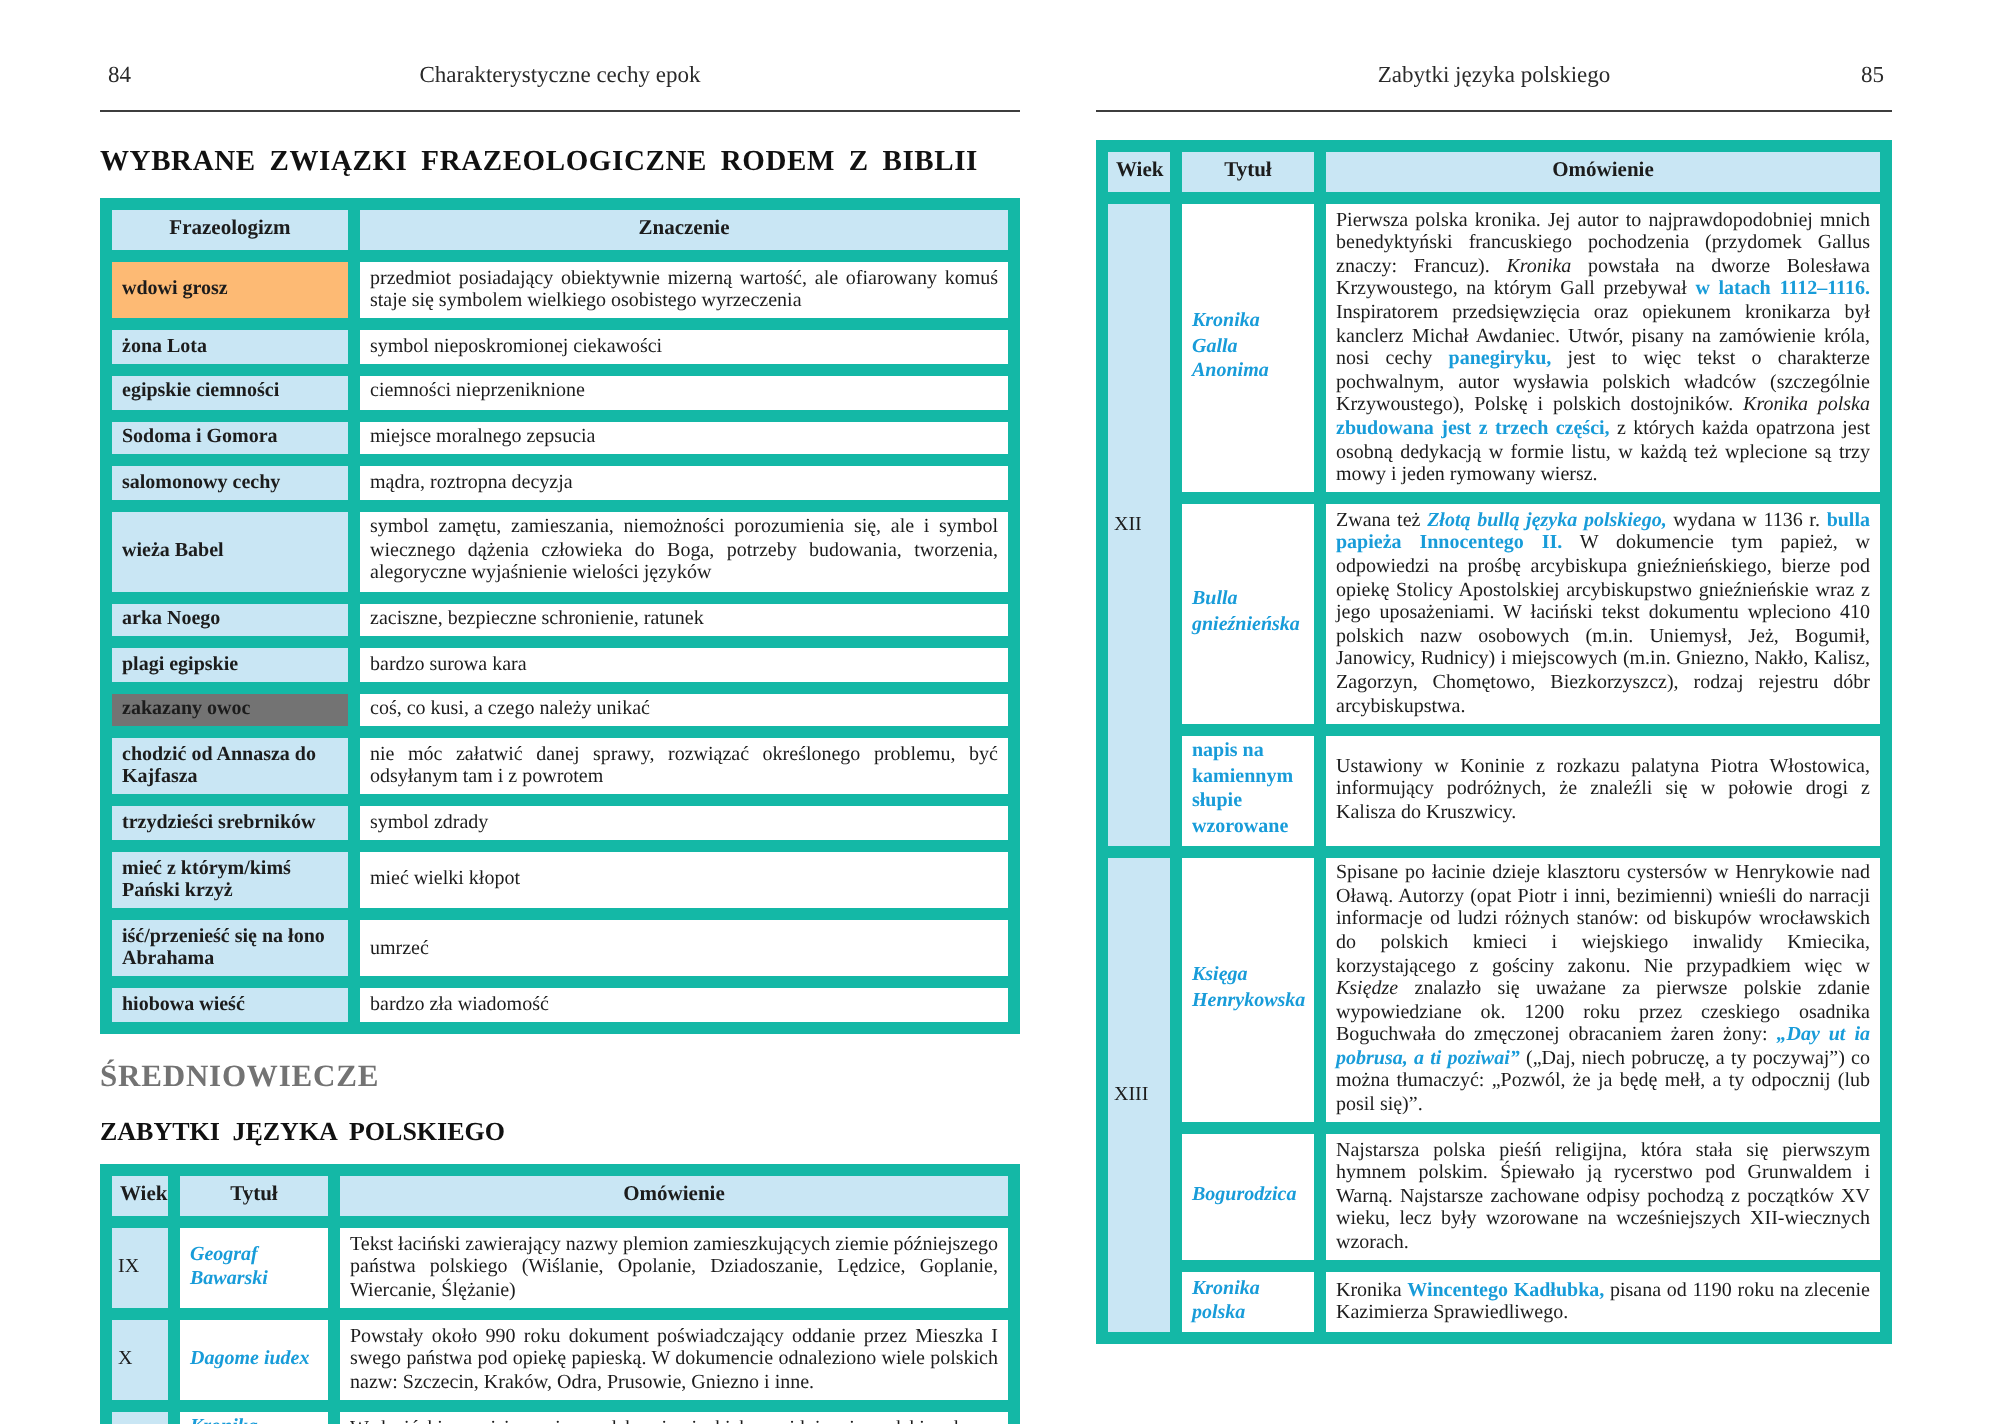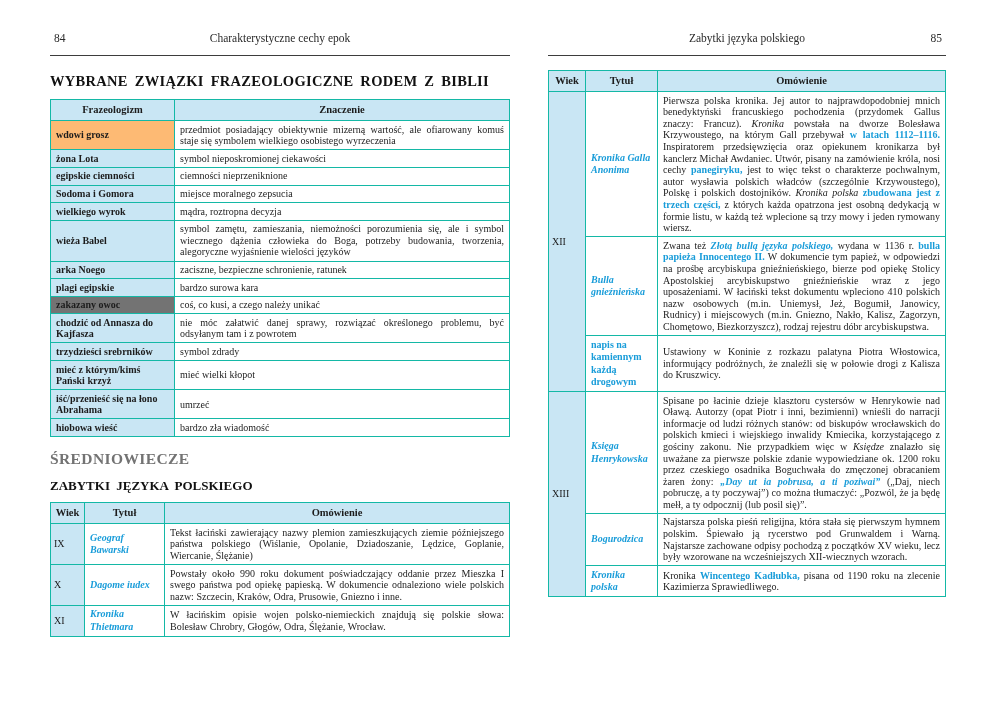--- a/index.html
+++ b/index.html
@@ -17,21 +17,21 @@
   .running-head .pnum-right{position:absolute;right:4px;top:0;}
   .running-head .rtitle{position:absolute;left:0;right:0;top:0;text-align:center;}
   .rule{border:0;border-top:1.6px solid #3d3d3d;margin:7px 0 0 0;}
 
   .section-title{font-size:14.5px;font-weight:bold;letter-spacing:.3px;word-spacing:3px;margin:17px 0 9px 0;color:#111;}
   .epoch-heading{font-size:15.5px;font-weight:bold;letter-spacing:.4px;margin:13px 0 0 0;}
   .subsection-title{font-size:13px;font-weight:bold;word-spacing:3px;margin:10px 0 8px 0;color:#111;}
 
   table{border-collapse:collapse;width:100%;font-size:10px;line-height:1.16;table-layout:fixed;}
   .tbl{border:1.6px solid #3d3d3d;}
-  th,td{border:1px solid #14b8a6;padding:2.5px 5px;vertical-align:middle;}
+  th,td{border:6px solid #14b8a6;padding:2.5px 5px;vertical-align:middle;}
   th{font-size:10.5px;font-weight:bold;text-align:center;padding:4px 4px;}
   .desc{text-align:justify;}
   .term-cell{font-weight:bold;}
   .century-cell{padding-left:3px;}
   .title-cell{font-weight:bold;font-style:italic;line-height:1.25;}
   .title-upright{font-style:normal;}
   .seg-n{}
   .seg-i{font-style:italic;}
   .seg-b{font-weight:bold;}
   .seg-bi{font-weight:bold;font-style:italic;}
@@ -71,21 +71,21 @@
         </tr>
         <tr>
           <td class="term-cell" style="background: rgb(201, 230, 244);">egipskie ciemności</td>
           <td class="desc">ciemności nieprzeniknione</td>
         </tr>
         <tr>
           <td class="term-cell" style="background: rgb(201, 230, 244);">Sodoma i Gomora</td>
           <td class="desc">miejsce moralnego zepsucia</td>
         </tr>
         <tr>
-          <td class="term-cell" style="background: rgb(201, 230, 244);">wielkiego wyrok</td>
+          <td class="term-cell" style="background: rgb(201, 230, 244);">salomonowy cechy</td>
           <td class="desc">mądra, roztropna decyzja</td>
         </tr>
         <tr>
           <td class="term-cell" style="background: rgb(201, 230, 244);">wieża Babel</td>
           <td class="desc">symbol zamętu, zamieszania, niemożności porozumienia się, ale i symbol wiecznego dążenia człowieka do Boga, potrzeby budowania, tworzenia, alegoryczne wyjaśnienie wielości języków</td>
         </tr>
         <tr>
           <td class="term-cell" style="background: rgb(201, 230, 244);">arka Noego</td>
           <td class="desc">zaciszne, bezpieczne schronienie, ratunek</td>
         </tr>
@@ -180,21 +180,21 @@
         <tr>
           <td class="century-cell" rowspan="3" style="background: rgb(201, 230, 244);">XII</td>
           <td class="title-cell" style="color: rgb(24, 156, 217);">Kronika Galla Anonima</td>
           <td class="desc"><span class="seg-n">Pierwsza polska kronika. Jej autor to najprawdopodobniej mnich benedyktyński francuskiego pochodzenia (przydomek Gallus znaczy: Francuz). </span><span class="seg-i">Kronika</span><span class="seg-n"> powstała na dworze Bolesława Krzywoustego, na którym Gall przebywał </span><span class="seg-b" style="color: rgb(24, 156, 217);">w latach 1112–1116.</span><span class="seg-n"> Inspiratorem przedsięwzięcia oraz opiekunem kronikarza był kanclerz Michał Awdaniec. Utwór, pisany na zamówienie króla, nosi cechy </span><span class="seg-b" style="color: rgb(24, 156, 217);">panegiryku,</span><span class="seg-n"> jest to więc tekst o charakterze pochwalnym, autor wysławia polskich władców (szczególnie Krzywoustego), Polskę i polskich dostojników. </span><span class="seg-i">Kronika polska</span><span class="seg-n"> </span><span class="seg-b" style="color: rgb(24, 156, 217);">zbudowana jest z trzech części,</span><span class="seg-n"> z których każda opatrzona jest osobną dedykacją w formie listu, w każdą też wplecione są trzy mowy i jeden rymowany wiersz.</span></td>
         </tr>
         <tr>
           <td class="title-cell" style="color: rgb(24, 156, 217);">Bulla gnieźnieńska</td>
           <td class="desc"><span class="seg-n">Zwana też </span><span class="seg-bi" style="color: rgb(24, 156, 217);">Złotą bullą języka polskiego,</span><span class="seg-n"> wydana w 1136 r. </span><span class="seg-b" style="color: rgb(24, 156, 217);">bulla papieża Innocentego II.</span><span class="seg-n"> W dokumencie tym papież, w odpowiedzi na prośbę arcybiskupa gnieźnieńskiego, bierze pod opiekę Stolicy Apostolskiej arcybiskupstwo gnieźnieńskie wraz z jego uposażeniami. W łaciński tekst dokumentu wpleciono 410 polskich nazw osobowych (m.in. Uniemysł, Jeż, Bogumił, Janowicy, Rudnicy) i miejscowych (m.in. Gniezno, Nakło, Kalisz, Zagorzyn, Chomętowo, Biezkorzyszcz), rodzaj rejestru dóbr arcybiskupstwa.</span></td>
         </tr>
         <tr>
-          <td class="title-cell title-upright" style="color: rgb(24, 156, 217);">napis na kamiennym każdą drogowym</td>
+          <td class="title-cell title-upright" style="color: rgb(24, 156, 217);">napis na kamiennym słupie wzorowane</td>
           <td class="desc"><span class="seg-n">Ustawiony w Koninie z rozkazu palatyna Piotra Włostowica, informujący podróżnych, że znaleźli się w połowie drogi z Kalisza do Kruszwicy.</span></td>
         </tr>
         <tr>
           <td class="century-cell" rowspan="3" style="background: rgb(201, 230, 244);">XIII</td>
           <td class="title-cell" style="color: rgb(24, 156, 217);">Księga Henrykowska</td>
           <td class="desc"><span class="seg-n">Spisane po łacinie dzieje klasztoru cystersów w Henrykowie nad Oławą. Autorzy (opat Piotr i inni, bezimienni) wnieśli do narracji informacje od ludzi różnych stanów: od biskupów wrocławskich do polskich kmieci i wiejskiego inwalidy Kmiecika, korzystającego z gościny zakonu. Nie przypadkiem więc w </span><span class="seg-i">Księdze</span><span class="seg-n"> znalazło się uważane za pierwsze polskie zdanie wypowiedziane ok. 1200 roku przez czeskiego osadnika Boguchwała do zmęczonej obracaniem żaren żony: </span><span class="seg-bi" style="color: rgb(24, 156, 217);">„Day ut ia pobrusa, a ti poziwai”</span><span class="seg-n"> („Daj, niech pobruczę, a ty poczywaj”) co można tłumaczyć: „Pozwól, że ja będę mełł, a ty odpocznij (lub posil się)”.</span></td>
         </tr>
         <tr>
           <td class="title-cell" style="color: rgb(24, 156, 217);">Bogurodzica</td>
           <td class="desc"><span class="seg-n">Najstarsza polska pieśń religijna, która stała się pierwszym hymnem polskim. Śpiewało ją rycerstwo pod Grunwaldem i Warną. Najstarsze zachowane odpisy pochodzą z początków XV wieku, lecz były wzorowane na wcześniejszych XII-wiecznych wzorach.</span></td>

